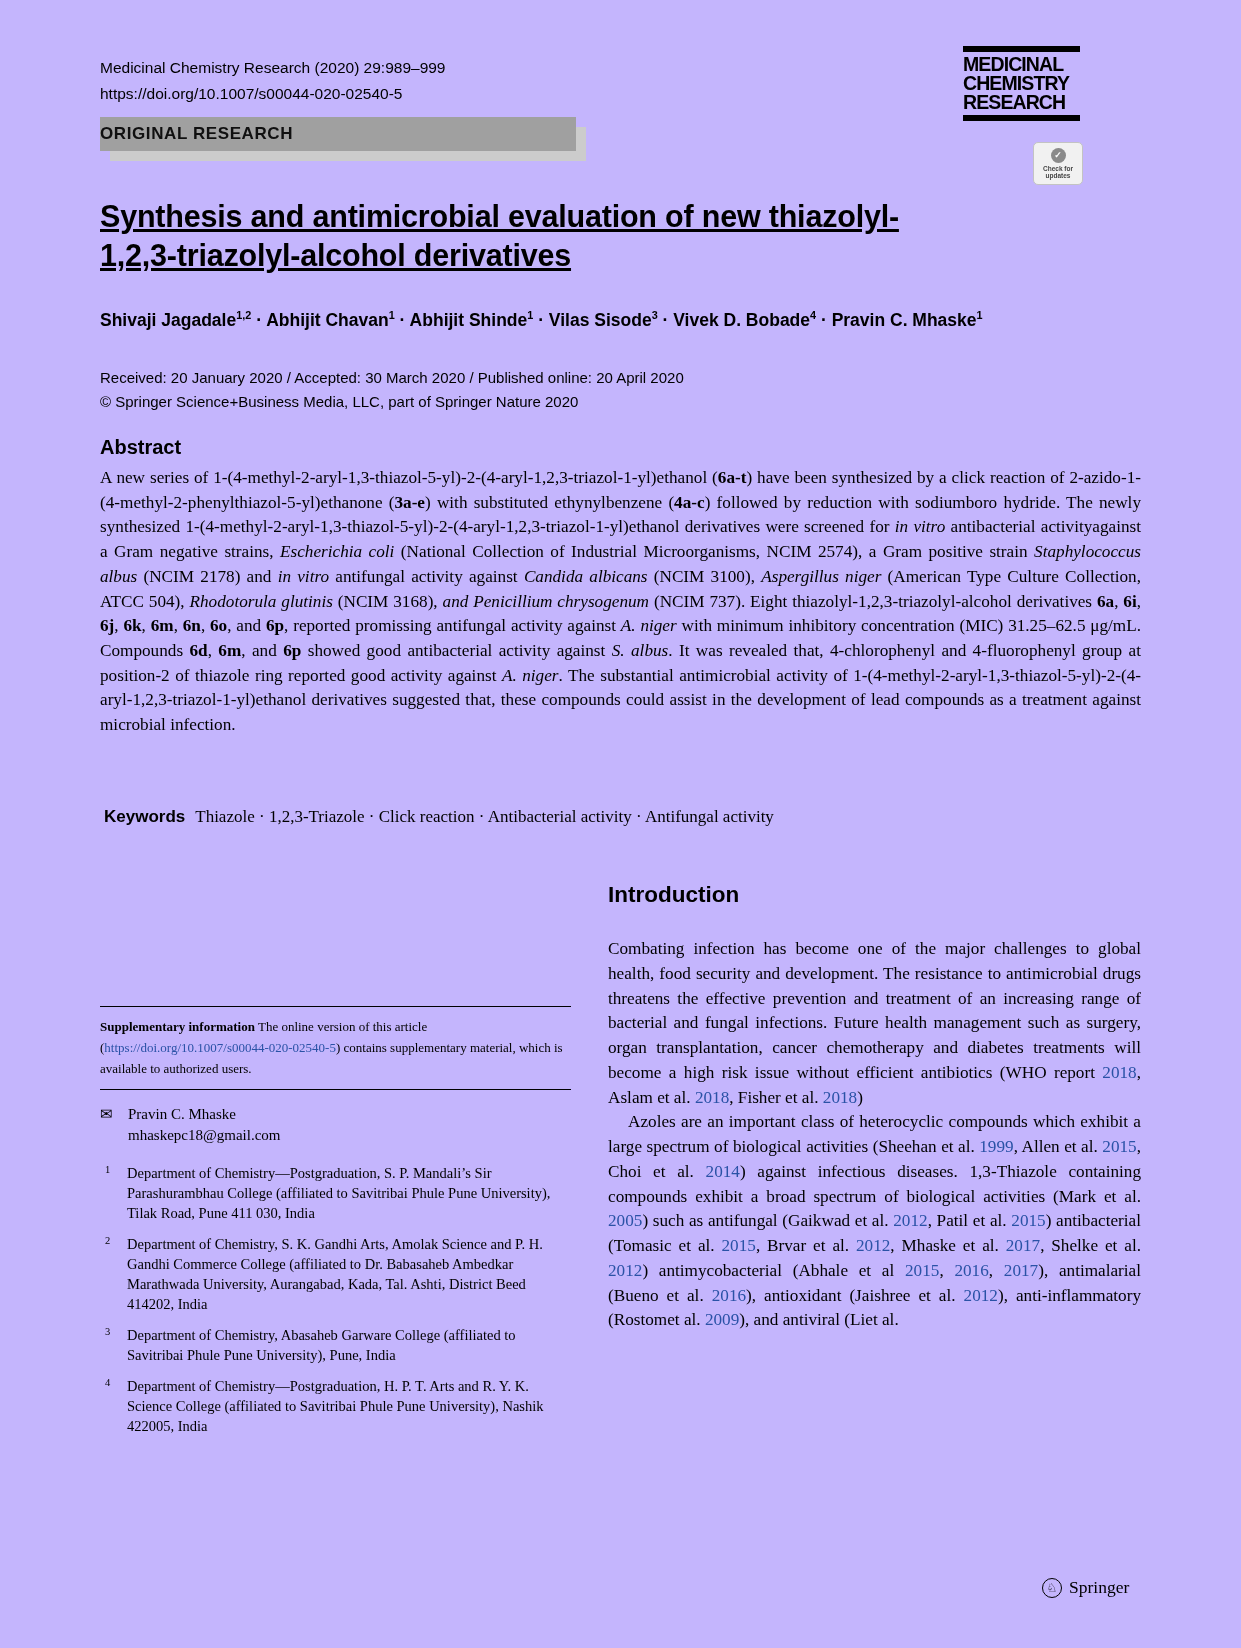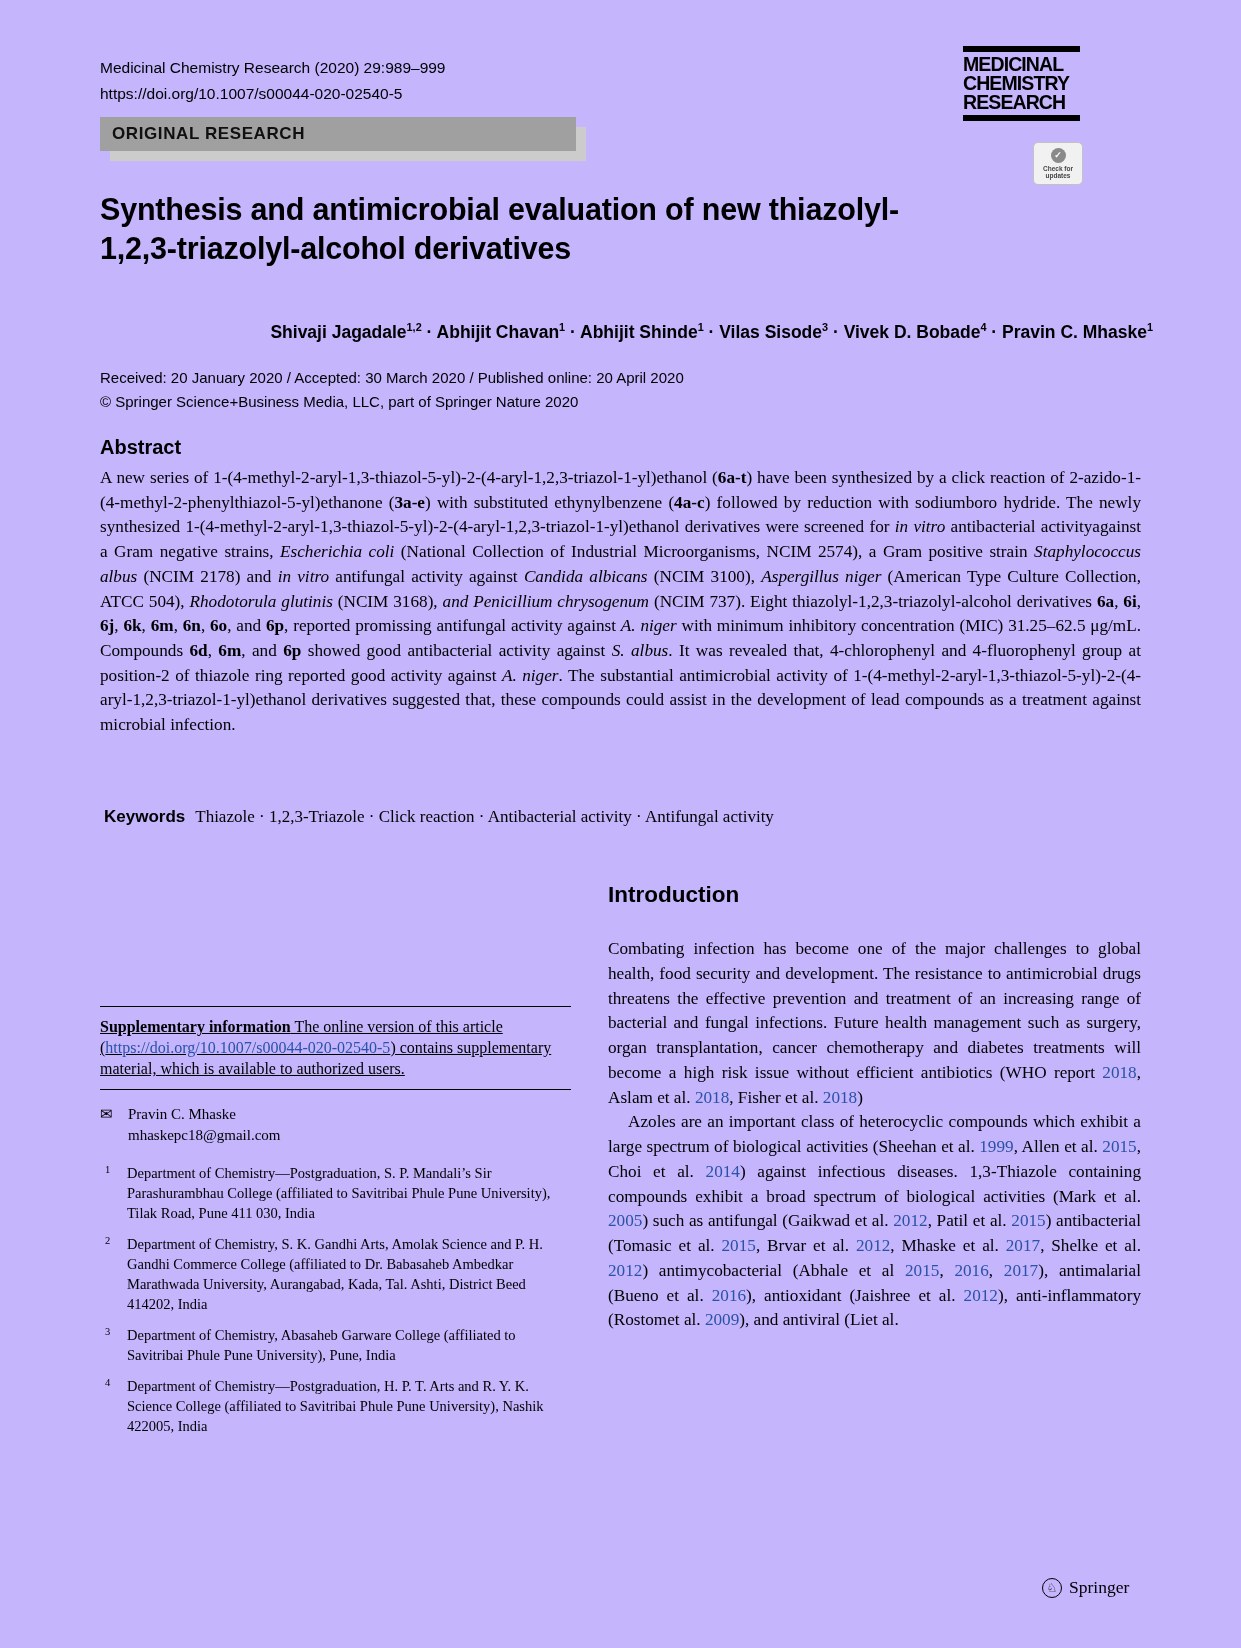--- a/index.html
+++ b/index.html
@@ -12,48 +12,48 @@
   .page{
     position:relative;width:1241px;height:1648px;margin:0 auto;background:#c4b5fd;
     font-family:"Liberation Serif", serif;color:#000;overflow:hidden;
   }
   
   .head-meta{position:absolute;left:100px;top:55px;font:400 15.5px/26px "Liberation Sans", sans-serif;color:#000;}
   .head-meta .doi{color:#000;}
   .banner{
     position:absolute;left:100px;top:117px;width:476px;height:34px;
     background:var(--banner-gray);box-shadow:10px 10px 0 0 var(--banner-shadow);
-    display:flex;align-items:center;padding-left:12px;
+    display:flex;align-items:center;padding-left:0;
     font:700 17px "Liberation Sans", sans-serif;letter-spacing:.6px;color:#101010;
   }
   .journal-logo{position:absolute;left:963px;top:46px;width:117px;font-family:"Liberation Sans", sans-serif;font-weight:700;color:#000;}
   .journal-logo .bar{height:6px;background:#000;}
   .journal-logo .bar.top{margin-bottom:3px;}
   .journal-logo .bar.bottom{margin-top:3px;}
   .logo-line{font-size:19.5px;line-height:19px;letter-spacing:-.9px;white-space:nowrap;}
   .updates{
     position:absolute;left:1033px;top:142px;width:50px;height:43px;border:1px solid #c3c3c3;border-radius:5px;
     background:#f1f1f1;display:flex;flex-direction:column;align-items:center;justify-content:center;gap:2px;cursor:pointer;
   }
   .upd-circle{width:15px;height:15px;border-radius:50%;background:#8a8a8a;color:#fff;font:700 9px/15px "Liberation Sans", sans-serif;text-align:center;}
   .upd-circle::after{content:"✓";}
   .upd-text{font:700 6.5px/7.5px "Liberation Sans", sans-serif;color:#454545;text-align:center;}
   
-  .title{position:absolute;left:100px;top:190px;width:860px;font:700 30.5px/39px "Liberation Sans", sans-serif;letter-spacing:-.2px;}
+  .title{position:absolute;left:100px;top:197px;width:860px;font:700 30.5px/39px "Liberation Sans", sans-serif;letter-spacing:-.2px;text-decoration:underline;}
   .authors{position:absolute;left:100px;top:309px;width:1041px;font:700 17.5px/22px "Liberation Sans", sans-serif;}
   .dates{position:absolute;left:100px;top:366px;width:1041px;font:400 15px/24px "Liberation Sans", sans-serif;}
   
   .abstract-h{position:absolute;left:100px;top:435px;font:700 20px/24px "Liberation Sans", sans-serif;}
   .abstract-body{position:absolute;left:100px;top:466px;width:1041px;font-size:17.2px;line-height:24.7px;text-align:justify;}
   .keywords{position:absolute;left:100px;top:801px;width:1041px;font-size:17px;line-height:24px;}
   .keywords .label{font:700 17px "Liberation Sans", sans-serif;margin-right:10px;}
   
   .left-col{position:absolute;left:100px;top:1006px;width:471px;}
   .rule{border-top:1px solid #000;height:0;}
-  .supp{font-size:16px;line-height:21px;padding:9px 0 10px;text-decoration:underline;}
+  .supp{font-size:13px;line-height:21px;padding:9px 0 10px;}
   .corr{margin-top:14px;font-size:15px;line-height:21px;display:flex;}
   .corr-icon{width:28px;flex:0 0 28px;font-size:15px;}
   .affils{margin-top:17px;}
   .affil{position:relative;padding-left:27px;font-size:14.5px;line-height:20px;margin-bottom:11px;}
   .affil-num{position:absolute;left:5px;top:-3px;font-size:10.5px;}
   
   .right-col{position:absolute;left:608px;top:866px;width:533px;margin-top:16px;}
   .intro-h{font:700 22.5px/26px "Liberation Sans", sans-serif;margin:0 0 29px 0;}
   .body-p{font-size:17.2px;line-height:24.75px;text-align:justify;margin:0;}
   .body-p.indent{text-indent:20px;}
@@ -90,21 +90,21 @@
 
   <div class="updates">
     <span class="upd-circle"></span>
     <span class="upd-text">
       <span>Check for</span><br>
       <span>updates</span>
     </span>
   </div>
 
   <h1 class="title" style="margin:0;">Synthesis and antimicrobial evaluation of new thiazolyl-1,2,3-triazolyl-alcohol derivatives</h1>
-  <p class="authors" style="margin:12px;text-align:right;"><span>Shivaji Jagadale</span><span class="rt-sup">1,2</span><span> · Abhijit Chavan</span><span class="rt-sup">1</span><span> · Abhijit Shinde</span><span class="rt-sup">1</span><span> · Vilas Sisode</span><span class="rt-sup">3</span><span> · Vivek D. Bobade</span><span class="rt-sup">4</span><span> · Pravin C. Mhaske</span><span class="rt-sup">1</span></p>
+  <p class="authors" style="margin:0;"><span>Shivaji Jagadale</span><span class="rt-sup">1,2</span><span> · Abhijit Chavan</span><span class="rt-sup">1</span><span> · Abhijit Shinde</span><span class="rt-sup">1</span><span> · Vilas Sisode</span><span class="rt-sup">3</span><span> · Vivek D. Bobade</span><span class="rt-sup">4</span><span> · Pravin C. Mhaske</span><span class="rt-sup">1</span></p>
   <div class="dates">
     <div>Received: 20 January 2020 / Accepted: 30 March 2020 / Published online: 20 April 2020</div>
     <div>© Springer Science+Business Media, LLC, part of Springer Nature 2020</div>
   </div>
 
   <h2 class="abstract-h" style="margin:0;text-align:center;">Abstract</h2>
   <p class="abstract-body" style="margin:0;"><span>A new series of 1-(4-methyl-2-aryl-1,3-thiazol-5-yl)-2-(4-aryl-1,2,3-triazol-1-yl)ethanol (</span><span class="rt-b">6a-t</span><span>) have been synthesized by a click reaction of 2-azido-1-(4-methyl-2-phenylthiazol-5-yl)ethanone (</span><span class="rt-b">3a-e</span><span>) with substituted ethynylbenzene (</span><span class="rt-b">4a-c</span><span>) followed by reduction with sodiumboro hydride. The newly synthesized 1-(4-methyl-2-aryl-1,3-thiazol-5-yl)-2-(4-aryl-1,2,3-triazol-1-yl)ethanol derivatives were screened for </span><span class="rt-i">in vitro</span><span> antibacterial activityagainst a Gram negative strains, </span><span class="rt-i">Escherichia coli</span><span> (National Collection of Industrial Microorganisms, NCIM 2574), a Gram positive strain </span><span class="rt-i">Staphylococcus albus</span><span> (NCIM 2178) and </span><span class="rt-i">in vitro</span><span> antifungal activity against </span><span class="rt-i">Candida albicans</span><span> (NCIM 3100), </span><span class="rt-i">Aspergillus niger</span><span> (American Type Culture Collection, ATCC 504), </span><span class="rt-i">Rhodotorula glutinis</span><span> (NCIM 3168), </span><span class="rt-i">and Penicillium chrysogenum</span><span> (NCIM 737). Eight thiazolyl-1,2,3-triazolyl-alcohol derivatives </span><span class="rt-b">6a</span><span>, </span><span class="rt-b">6i</span><span>, </span><span class="rt-b">6j</span><span>, </span><span class="rt-b">6k</span><span>, </span><span class="rt-b">6m</span><span>, </span><span class="rt-b">6n</span><span>, </span><span class="rt-b">6o</span><span>, and </span><span class="rt-b">6p</span><span>, reported promissing antifungal activity against </span><span class="rt-i">A. niger</span><span> with minimum inhibitory concentration (MIC) 31.25–62.5 μg/mL. Compounds </span><span class="rt-b">6d</span><span>, </span><span class="rt-b">6m</span><span>, and </span><span class="rt-b">6p</span><span> showed good antibacterial activity against </span><span class="rt-i">S. albus</span><span>. It was revealed that, 4-chlorophenyl and 4-fluorophenyl group at position-2 of thiazole ring reported good activity against </span><span class="rt-i">A. niger</span><span>. The substantial antimicrobial activity of 1-(4-methyl-2-aryl-1,3-thiazol-5-yl)-2-(4-aryl-1,2,3-triazol-1-yl)ethanol derivatives suggested that, these compounds could assist in the development of lead compounds as a treatment against microbial infection.</span></p>
   <p class="keywords" style="margin:4px;">
     <span class="label">Keywords</span><span>Thiazole · 1,2,3-Triazole · Click reaction · Antibacterial activity · Antifungal activity</span>
   </p>

